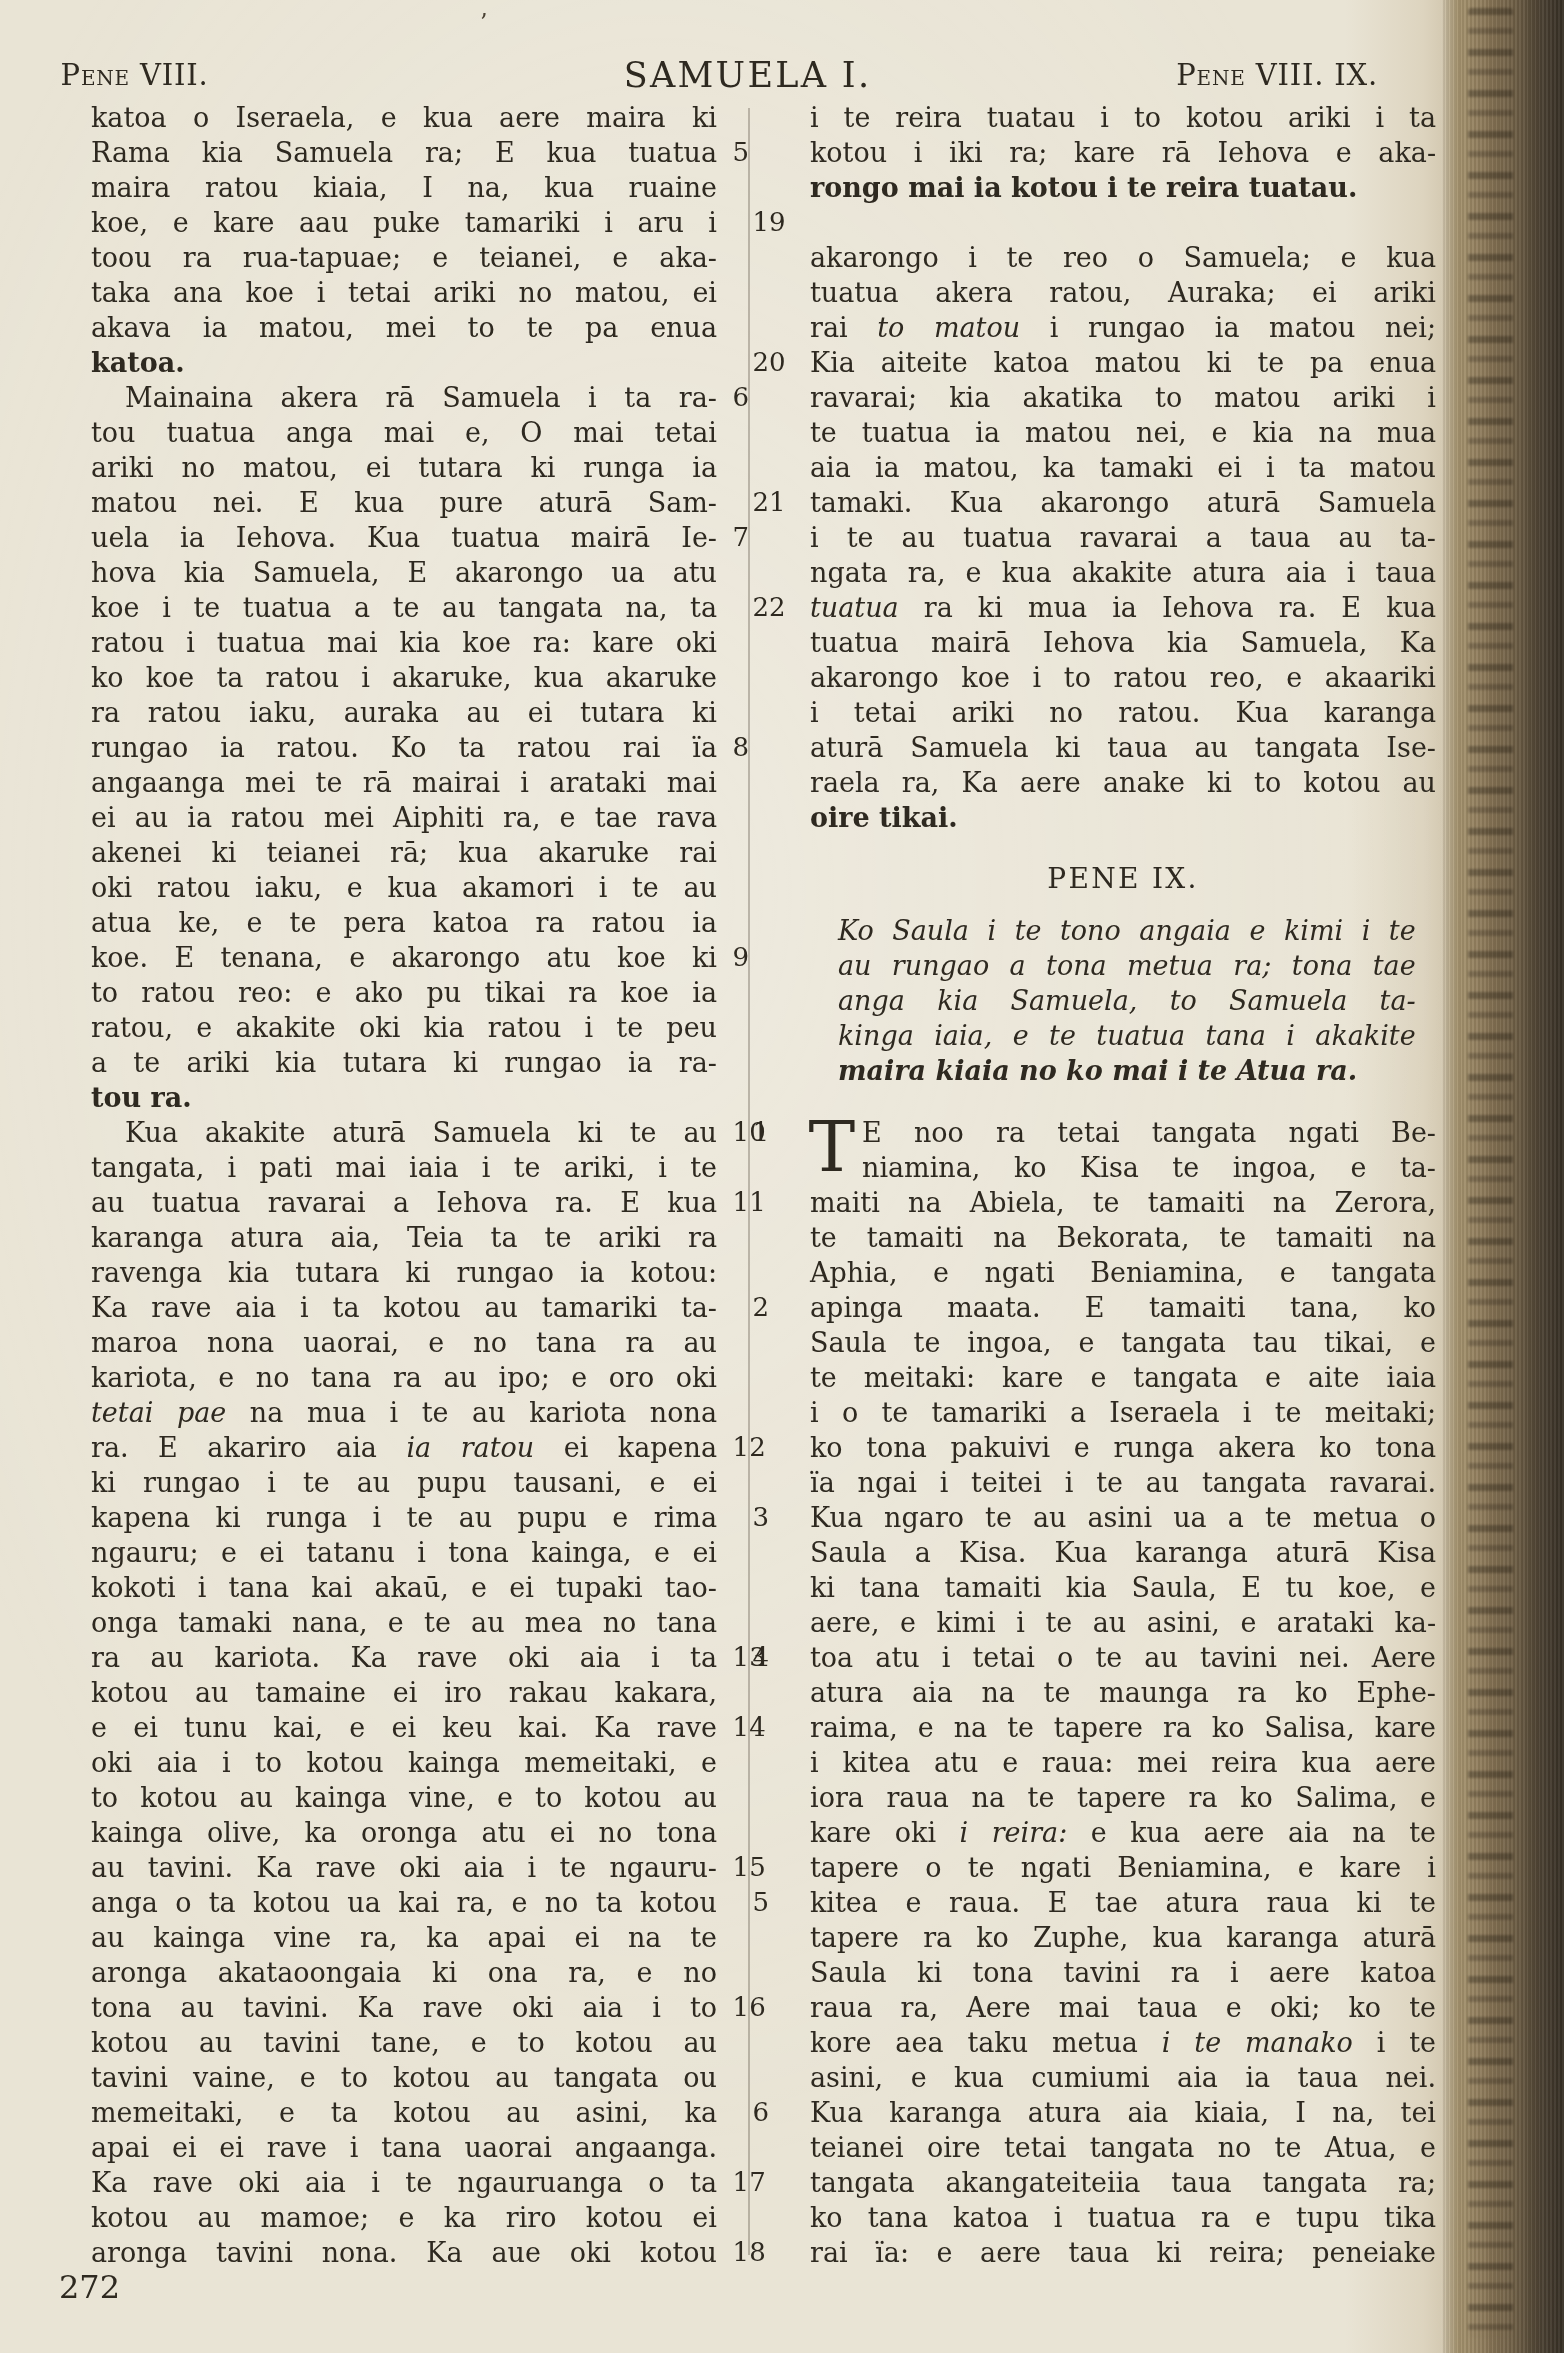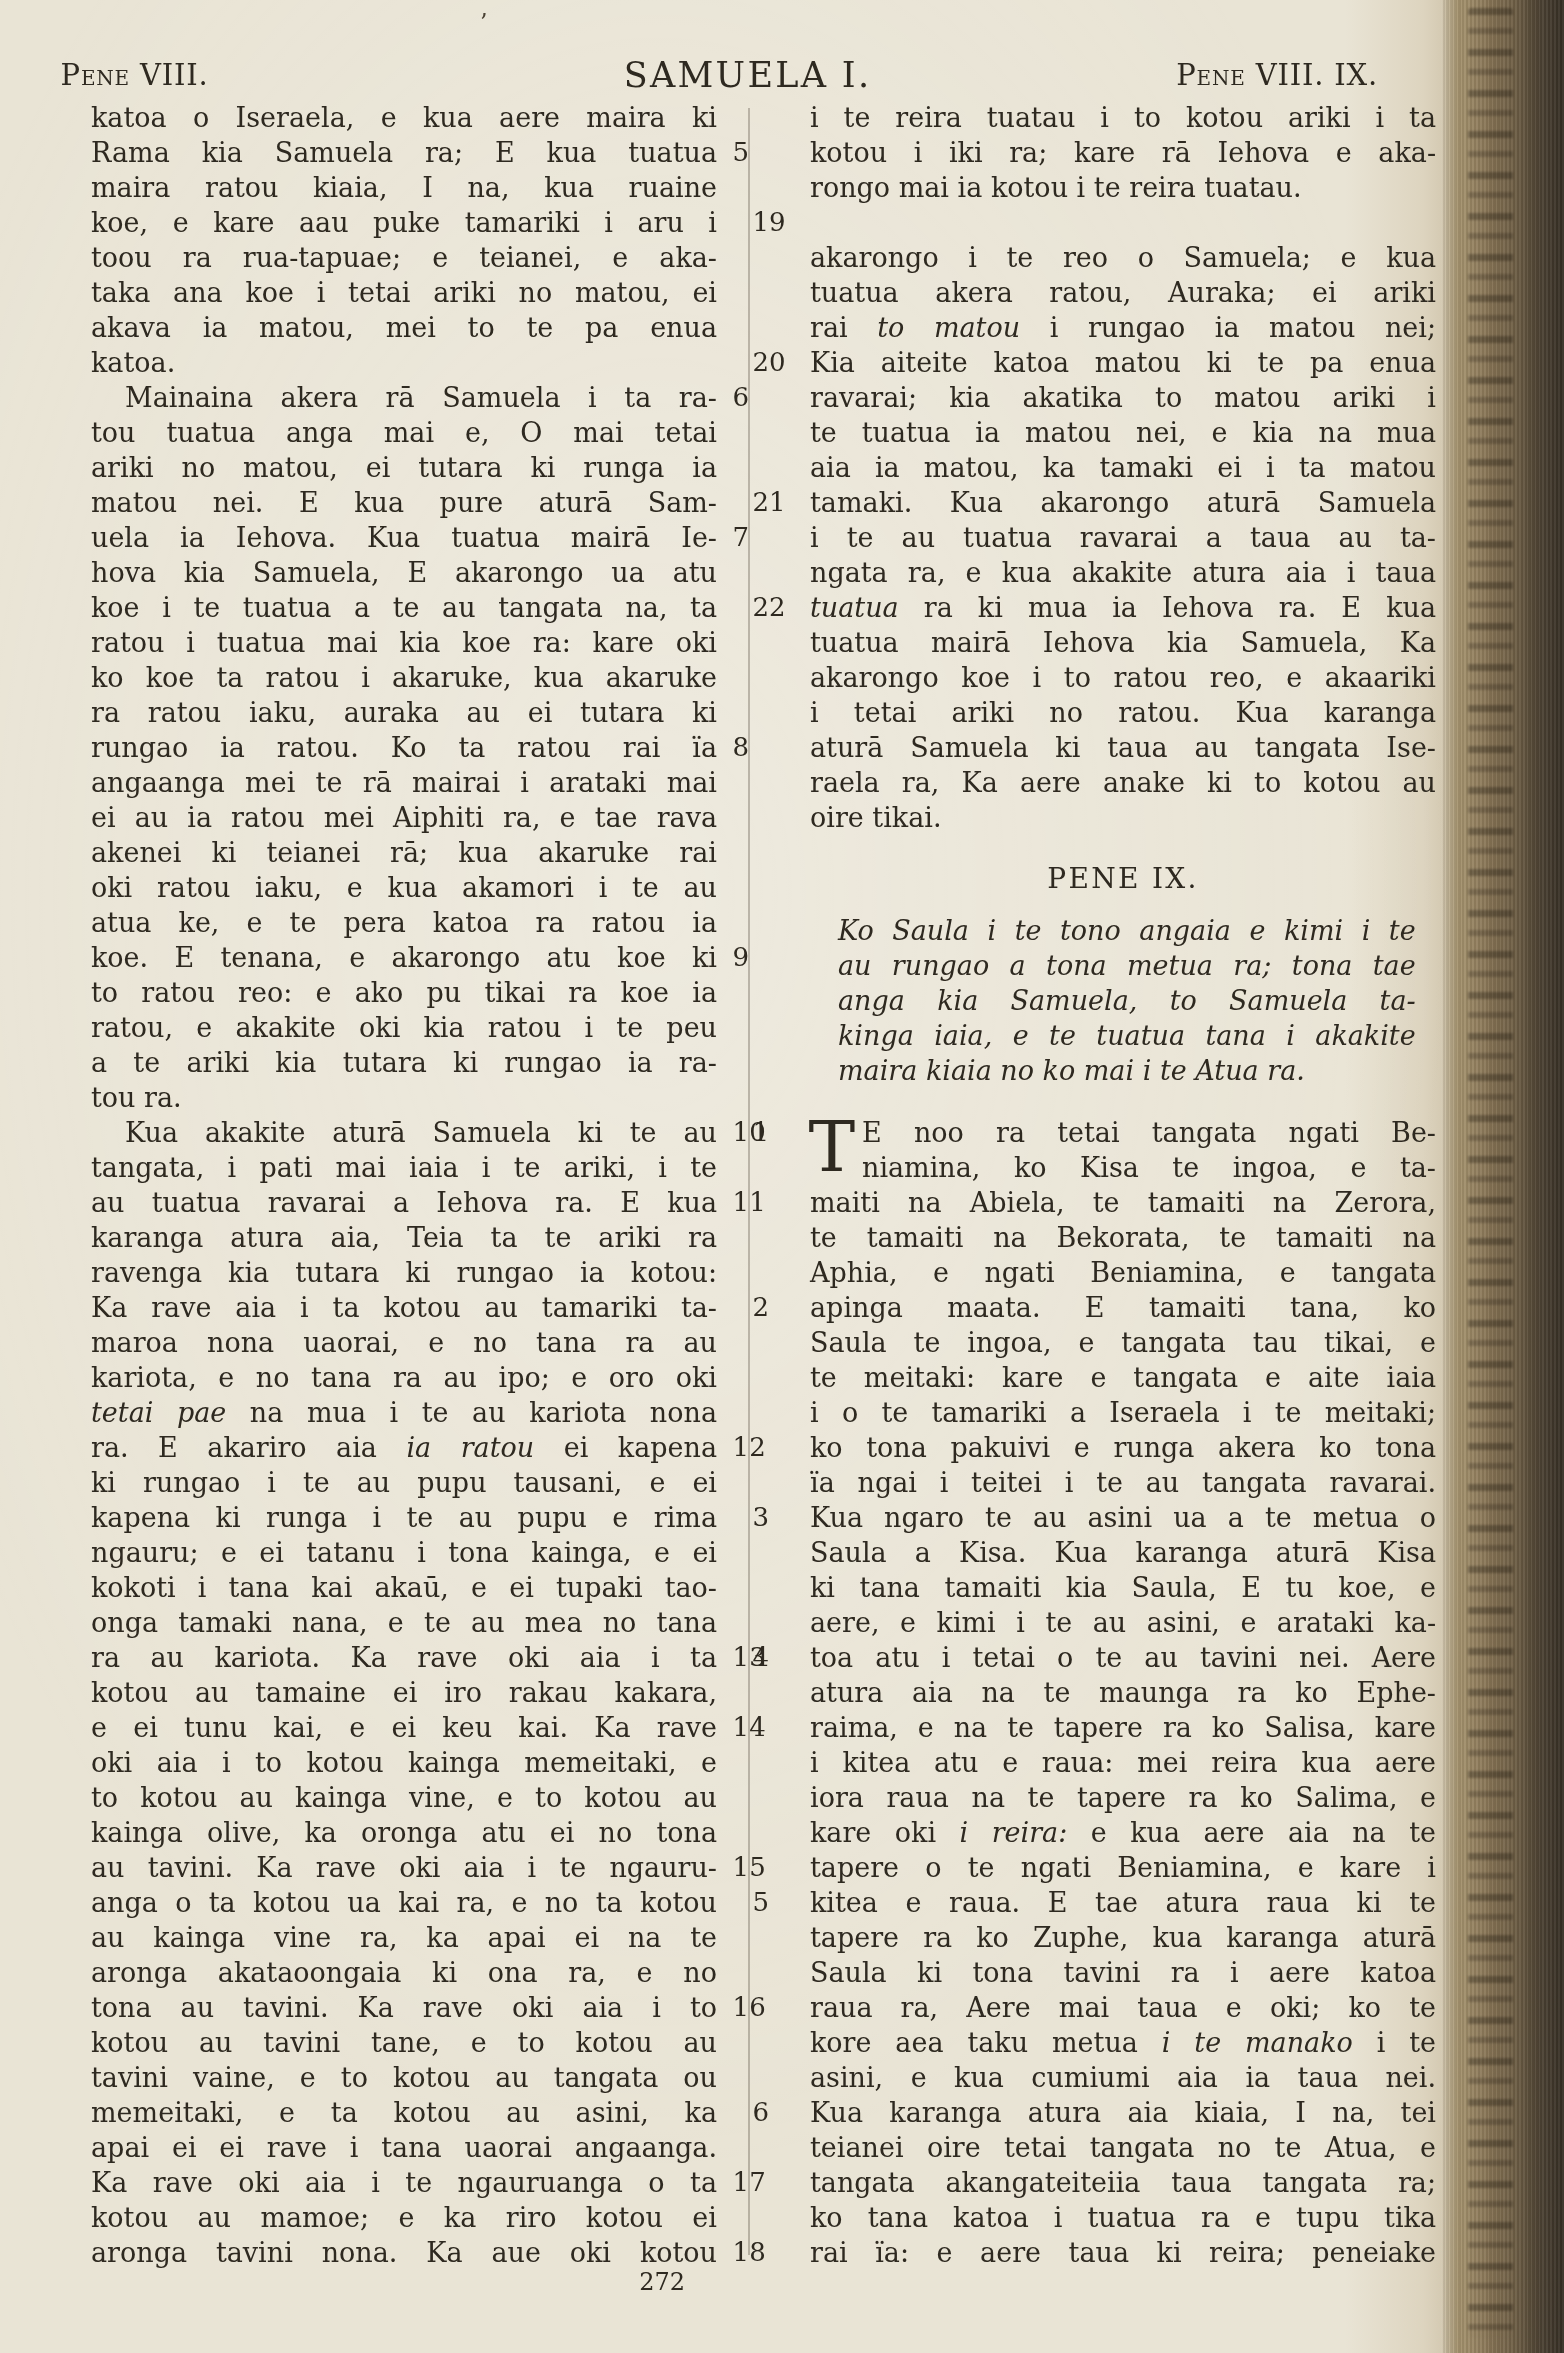--- a/index.html
+++ b/index.html
@@ -37,32 +37,32 @@
   .stray{position:absolute;left:480px;top:9.4px;font-size:23.5px;color:#4a4234;}
   
   .col{position:absolute;top:100px;width:626px;font-size:27px;}
   #col-left{left:59px;margin-left:32px;}
   #col-right{left:810px;}
   .divider{position:absolute;left:748px;top:108px;width:1.6px;height:2147px;background:rgba(70,60,45,0.30);}
   .ln{
     position:relative;height:35px;line-height:35px;overflow:visible;
     text-align:justify;text-align-last:justify;
   }
-  .ln.end{text-align-last:left;}
+  .ln.end{text-align-last:left;font-weight:bold;}
   .ln.ind{padding-left:34px;}
   .ln.sum{font-style:italic;padding-left:28px;padding-right:20.3px;}
   .ln.wrap{padding-left:52px;}
   .ln.heading{height:47px;line-height:47px;text-align:center;text-align-last:center;font-size:28px;letter-spacing:2.3px;}
   .v{position:absolute;top:0;font-size:26px;font-style:normal;}
   .v-left{left:calc(100% + 15.6px);width:55px;text-align:left;}
   .v-right{right:calc(100% + 12.5px);width:45px;text-align:right;}
   .dropcap{position:absolute;left:-1.6px;top:-3.1px;font-size:70px;line-height:70px;}
   .spacer{width:100%;}
   
-  .pagenum{position:absolute;left:59px;top:2268px;width:626px;text-align:right;font-size:24px;}
+  .pagenum{position:absolute;left:59px;top:2268px;width:626px;text-align:left;font-size:32px;}
 </style>
 </head>
 <body>
 
 <span class="stray">’</span>
 
 <div class="hdr">
   <span class="hdr-left">Pene VIII.</span>
   <span class="hdr-center">SAMUELA I.</span>
   <span class="hdr-right">Pene VIII. IX.</span>

